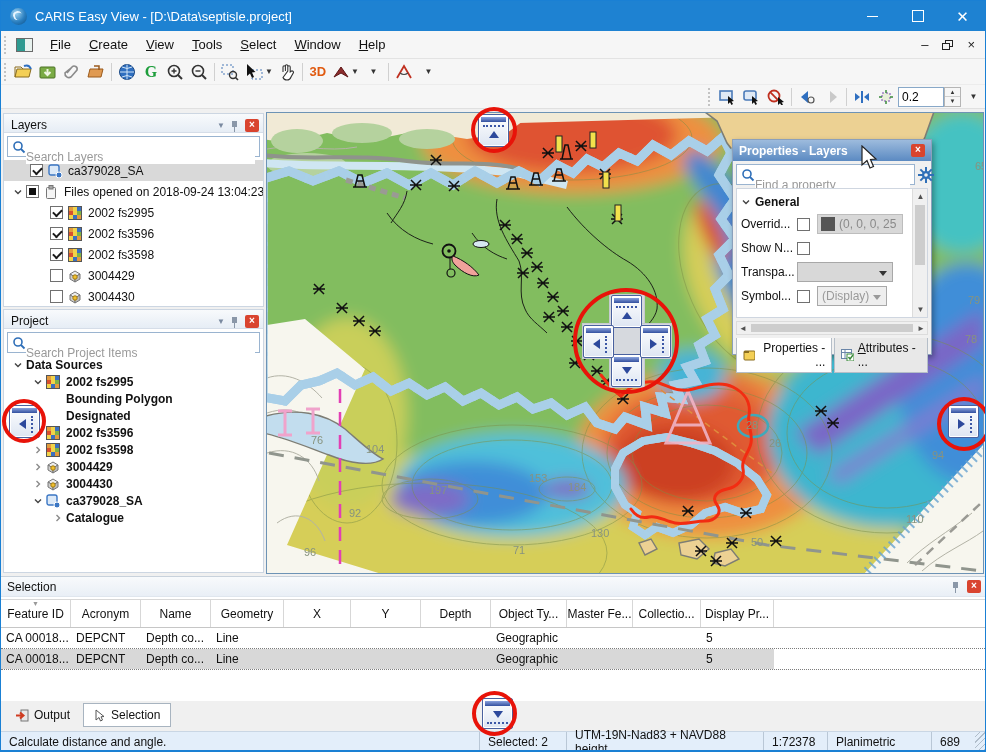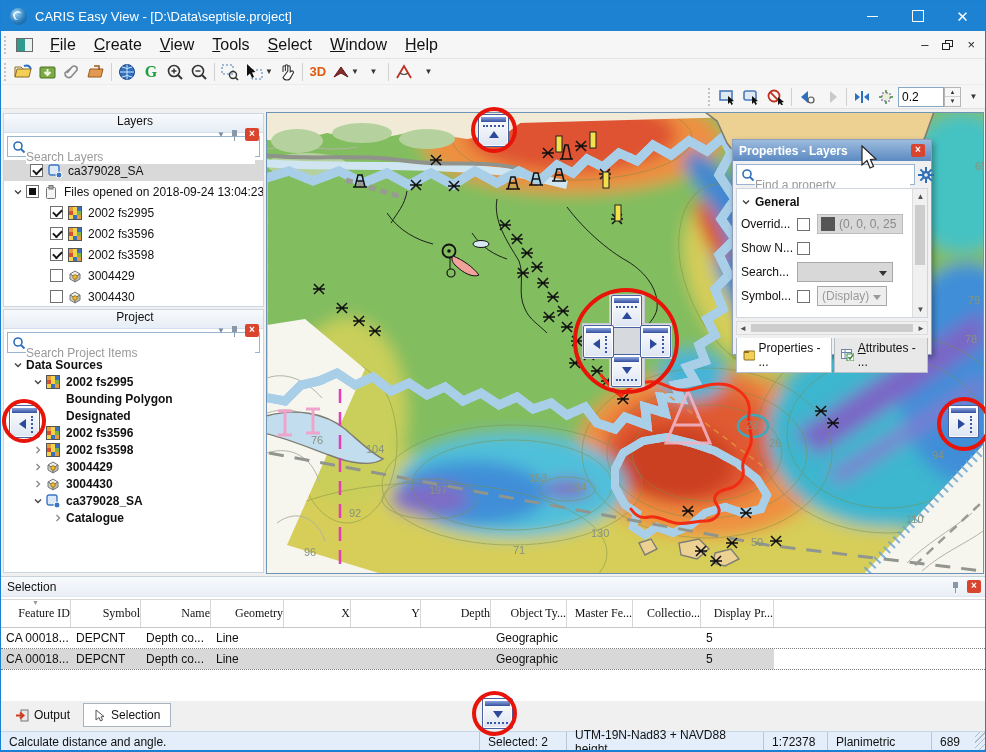--- a/index.html
+++ b/index.html
@@ -14,21 +14,21 @@
   .cap-btns { margin-left:auto; display:flex; height:100%; }
   .cap-btn { width:45px; height:100%; display:flex; align-items:center; justify-content:center; color:#fff; }
   .cap-min::after{content:""; width:11px; height:1px; background:#fff;}
   .cap-max::after{content:""; width:10px; height:10px; border:1px solid #fff;}
   .cap-close{font-size:15px; line-height:1;}
 
   
   .menubar { position:absolute; left:0; top:30px; width:100%; height:28px; background:#f6f6f6; display:flex; align-items:center; border-bottom:1px solid #e3e3e3; }
   .grip { width:5px; height:18px; margin:0 3px; border-left:2px dotted #c3c3c3; }
   .mdi-ico { width:17px; height:14px; border:1px solid #6a6a6a; background:linear-gradient(90deg,#2e9a90 0 55%, #e8f2ef 55%); margin:0 8px 0 4px; }
-  .mi { display:inline-block; padding:4px 9px; font-size:16px; }
+  .mi { display:inline-block; padding:4px 9px; font-size:13px; }
   .mi::first-letter { text-decoration:underline; }
   .mdi-ctrls { margin-left:auto; display:flex; align-items:center; margin-right:10px; gap:14px; color:#222; }
   .mdi-ctrls span{ font-size:13px; line-height:1; }
   .mdi-restore{ position:relative; width:11px; height:10px; }
   .mdi-restore i{ position:absolute; border:1px solid #222; width:8px; height:7px; display:block;}
   .mdi-restore i:first-child{ right:0; top:0; }
   .mdi-restore i:last-child{ left:0; bottom:0; background:#f6f6f6;}
 
   
   .toolbar { position:absolute; left:0; width:100%; background:#f6f6f6; display:flex; align-items:center; }
@@ -39,21 +39,21 @@
   .tb-txt-g { color:#1e9e3c; font-weight:bold; font-size:16px; font-family:"Liberation Serif",serif;}
   .tb-txt-3d { color:#e05a10; font-weight:bold; font-size:13px; }
   .drop { font-size:8px; color:#333; margin-left:1px; }
   .zoom-input { width:46px; height:20px; border:1px solid #88a8c8; padding:1px 3px; font-size:12px; font-family:"Liberation Sans",sans-serif;}
   .spinner { width:17px; height:20px; border:1px solid #b5b5b5; display:flex; flex-direction:column; }
   .spinner span { flex:1; display:flex; align-items:center; justify-content:center; font-size:6px; color:#333; border-bottom:1px solid #cfcfcf;}
   .spinner span:last-child{border-bottom:none;}
 
   
   .panel { position:absolute; left:2px; width:261px; background:#fff; border:1px solid #ccd6e2; }
-  .panel-hdr { height:19px; background:linear-gradient(#f8fafc,#e6edf5); border-bottom:1px solid #d5dde8; display:flex; align-items:center; padding:0 4px 0 7px; font-size:12px;flex-direction:column; }
+  .panel-hdr { height:19px; background:linear-gradient(#f8fafc,#e6edf5); border-bottom:1px solid #d5dde8; display:flex; align-items:flex-end; padding:0 4px 0 7px; font-size:12px; }
   .panel-hdr .sp { margin-left:auto; display:flex; align-items:center; gap:5px; }
   .hdr-chev { font-size:8px; color:#7a8aa0; }
   .pin { width:10px; height:12px; position:relative; }
   .pin::before{ content:""; position:absolute; left:2px; top:1px; width:5px; height:6px; background:#8a97a8;}
   .pin::after{ content:""; position:absolute; left:4px; top:7px; width:1px; height:5px; background:#8a97a8;}
   .xbtn { width:14px; height:13px; background:#d9442f; border-radius:2px; color:#fff; font-size:10px; line-height:12px; text-align:center; font-weight:bold;}
   .searchbox { margin:3px; height:21px; border:1px solid #9ab4d0; display:flex; align-items:center; padding:0 4px; background:#fff;}
   .searchbox input { border:none; outline:none; flex:1; font-size:12px; color:#222; font-family:"Liberation Sans",sans-serif;margin-top:20px;}
   .searchbox input::placeholder { color:#9a9a9a; }
   .tree { overflow:hidden; }
@@ -86,30 +86,30 @@
   .pdrop::after{ content:""; position:absolute; right:5px; top:8px; border:4px solid transparent; border-top:5px solid #333;}
   .pdrop.small { width:70px; background:#eee; color:#9a9a9a; font-size:12px; padding:2px 4px;}
   .pdrop.small::after{ border-top-color:#9a9a9a;}
   .vsb { position:absolute; right:0; top:0; bottom:0; width:15px; background:#f0f0f0; border-left:1px solid #dcdcdc; }
   .vsb .arr { position:absolute; left:0; width:15px; height:15px; display:flex; align-items:center; justify-content:center; font-size:8px; color:#505050;}
   .vsb .thumb { position:absolute; left:2px; right:2px; top:16px; height:60px; background:#cdcdcd; }
   .props-hscroll { margin:3px; height:14px; background:#f0f0f0; border:1px solid #dcdcdc; position:relative; display:flex; align-items:center; justify-content:space-between; padding:0 2px; font-size:8px; color:#505050;}
   .props-hscroll .thumb { position:absolute; left:14px; right:14px; top:2px; bottom:2px; background:#cdcdcd;}
   .props-tabs { display:flex; margin:2px 3px 0 3px; gap:2px; }
   .ptab { display:flex; align-items:center; gap:4px; padding:3px 6px; font-size:12px; border:1px solid #b5bec8; border-top:none; background:#e8e8e8; }
-  .ptab.active { background:#fff; }
+  .ptab.active { background:#fff;text-align:right; }
   .ptab .albl::first-letter { text-decoration:underline; }
 
   
   .selpanel { position:absolute; left:0px; top:575px; width:986px; height:125px; background:#fff; border-top:1px solid #c8d2dc; }
   .selhdr { height:20px; background:linear-gradient(#f8fafc,#e9eff6); display:flex; align-items:center; padding:0 6px; border-bottom:1px solid #dfe6ee; }
   .selhdr .sp{ margin-left:auto; display:flex; gap:6px; align-items:center;}
   .seltable { position:relative; margin-top:2px; }
   .thr { display:flex; height:29px; border-top:1px solid #d7d7d7; border-bottom:1px solid #c6c6c6; }
-  .th { display:flex; align-items:center; justify-content:flex-end; border-right:1px solid #d7d7d7; font-size:12px; position:relative;font-family:Liberation Serif, serif; }
+  .th { display:flex; align-items:center; justify-content:center; border-right:1px solid #d7d7d7; font-size:12px; position:relative; }
   .sortmark { position:absolute; top:0px; left:50%; transform:translateX(-50%); font-size:7px; color:#999; line-height:1;}
   .tr { display:flex; height:21px; border-bottom:1px dotted #7c7c7c; position:relative; align-items:center;}
   .rowbg { position:absolute; left:0; top:0; bottom:0; width:773px; background:#d8d8d8; }
   .td { padding-left:5px; font-size:12px; position:relative; overflow:hidden; white-space:nowrap;}
 
   
   .tabbar { position:absolute; left:0; top:700px; width:986px; height:30px; background:#f0f0f0; display:flex; align-items:flex-start; padding:2px 0 0 3px; gap:2px; }
   .btab { display:flex; align-items:center; gap:5px; padding:4px 10px; font-size:12px; border:1px solid transparent; }
   .btab.active { background:#fff; border-color:#a8b4c0; }
 
@@ -835,21 +835,21 @@
         <span class="swatch-field">
             <span class="swatch"></span>
             <span>(0, 0, 0, 25</span>
           </span>
       </div>
       <div class="prow">
         <span class="plabel">Show N...</span>
         <span class="cb"></span>
       </div>
       <div class="prow">
-        <span class="plabel">Search...</span>
+        <span class="plabel">Transpa...</span>
         <span class="pdrop"></span>
       </div>
       <div class="prow">
         <span class="plabel">Symbol...</span>
         <span class="cb" style="margin-right:7px;"></span>
         <span class="pdrop small">(Display)</span>
       </div>
       <div class="vsb">
         <span class="arr" style="top:0;">▲</span>
         <span class="thumb"></span>
@@ -893,21 +893,21 @@
         <span class="xbtn">×</span>
       </span>
     </div>
     <div class="seltable" id="sel-table">
         <div class="thr">
           <div class="th" style="width: 70px;">
             <span class="sortmark">▼</span>
             <span>Feature ID</span>
           </div>
           <div class="th" style="width: 70px;">
-            <span>Symbol</span>
+            <span>Acronym</span>
           </div>
           <div class="th" style="width: 70px;">
             <span>Name</span>
           </div>
           <div class="th" style="width: 73px;">
             <span>Geometry</span>
           </div>
           <div class="th" style="width: 67px;">
             <span>X</span>
           </div>

